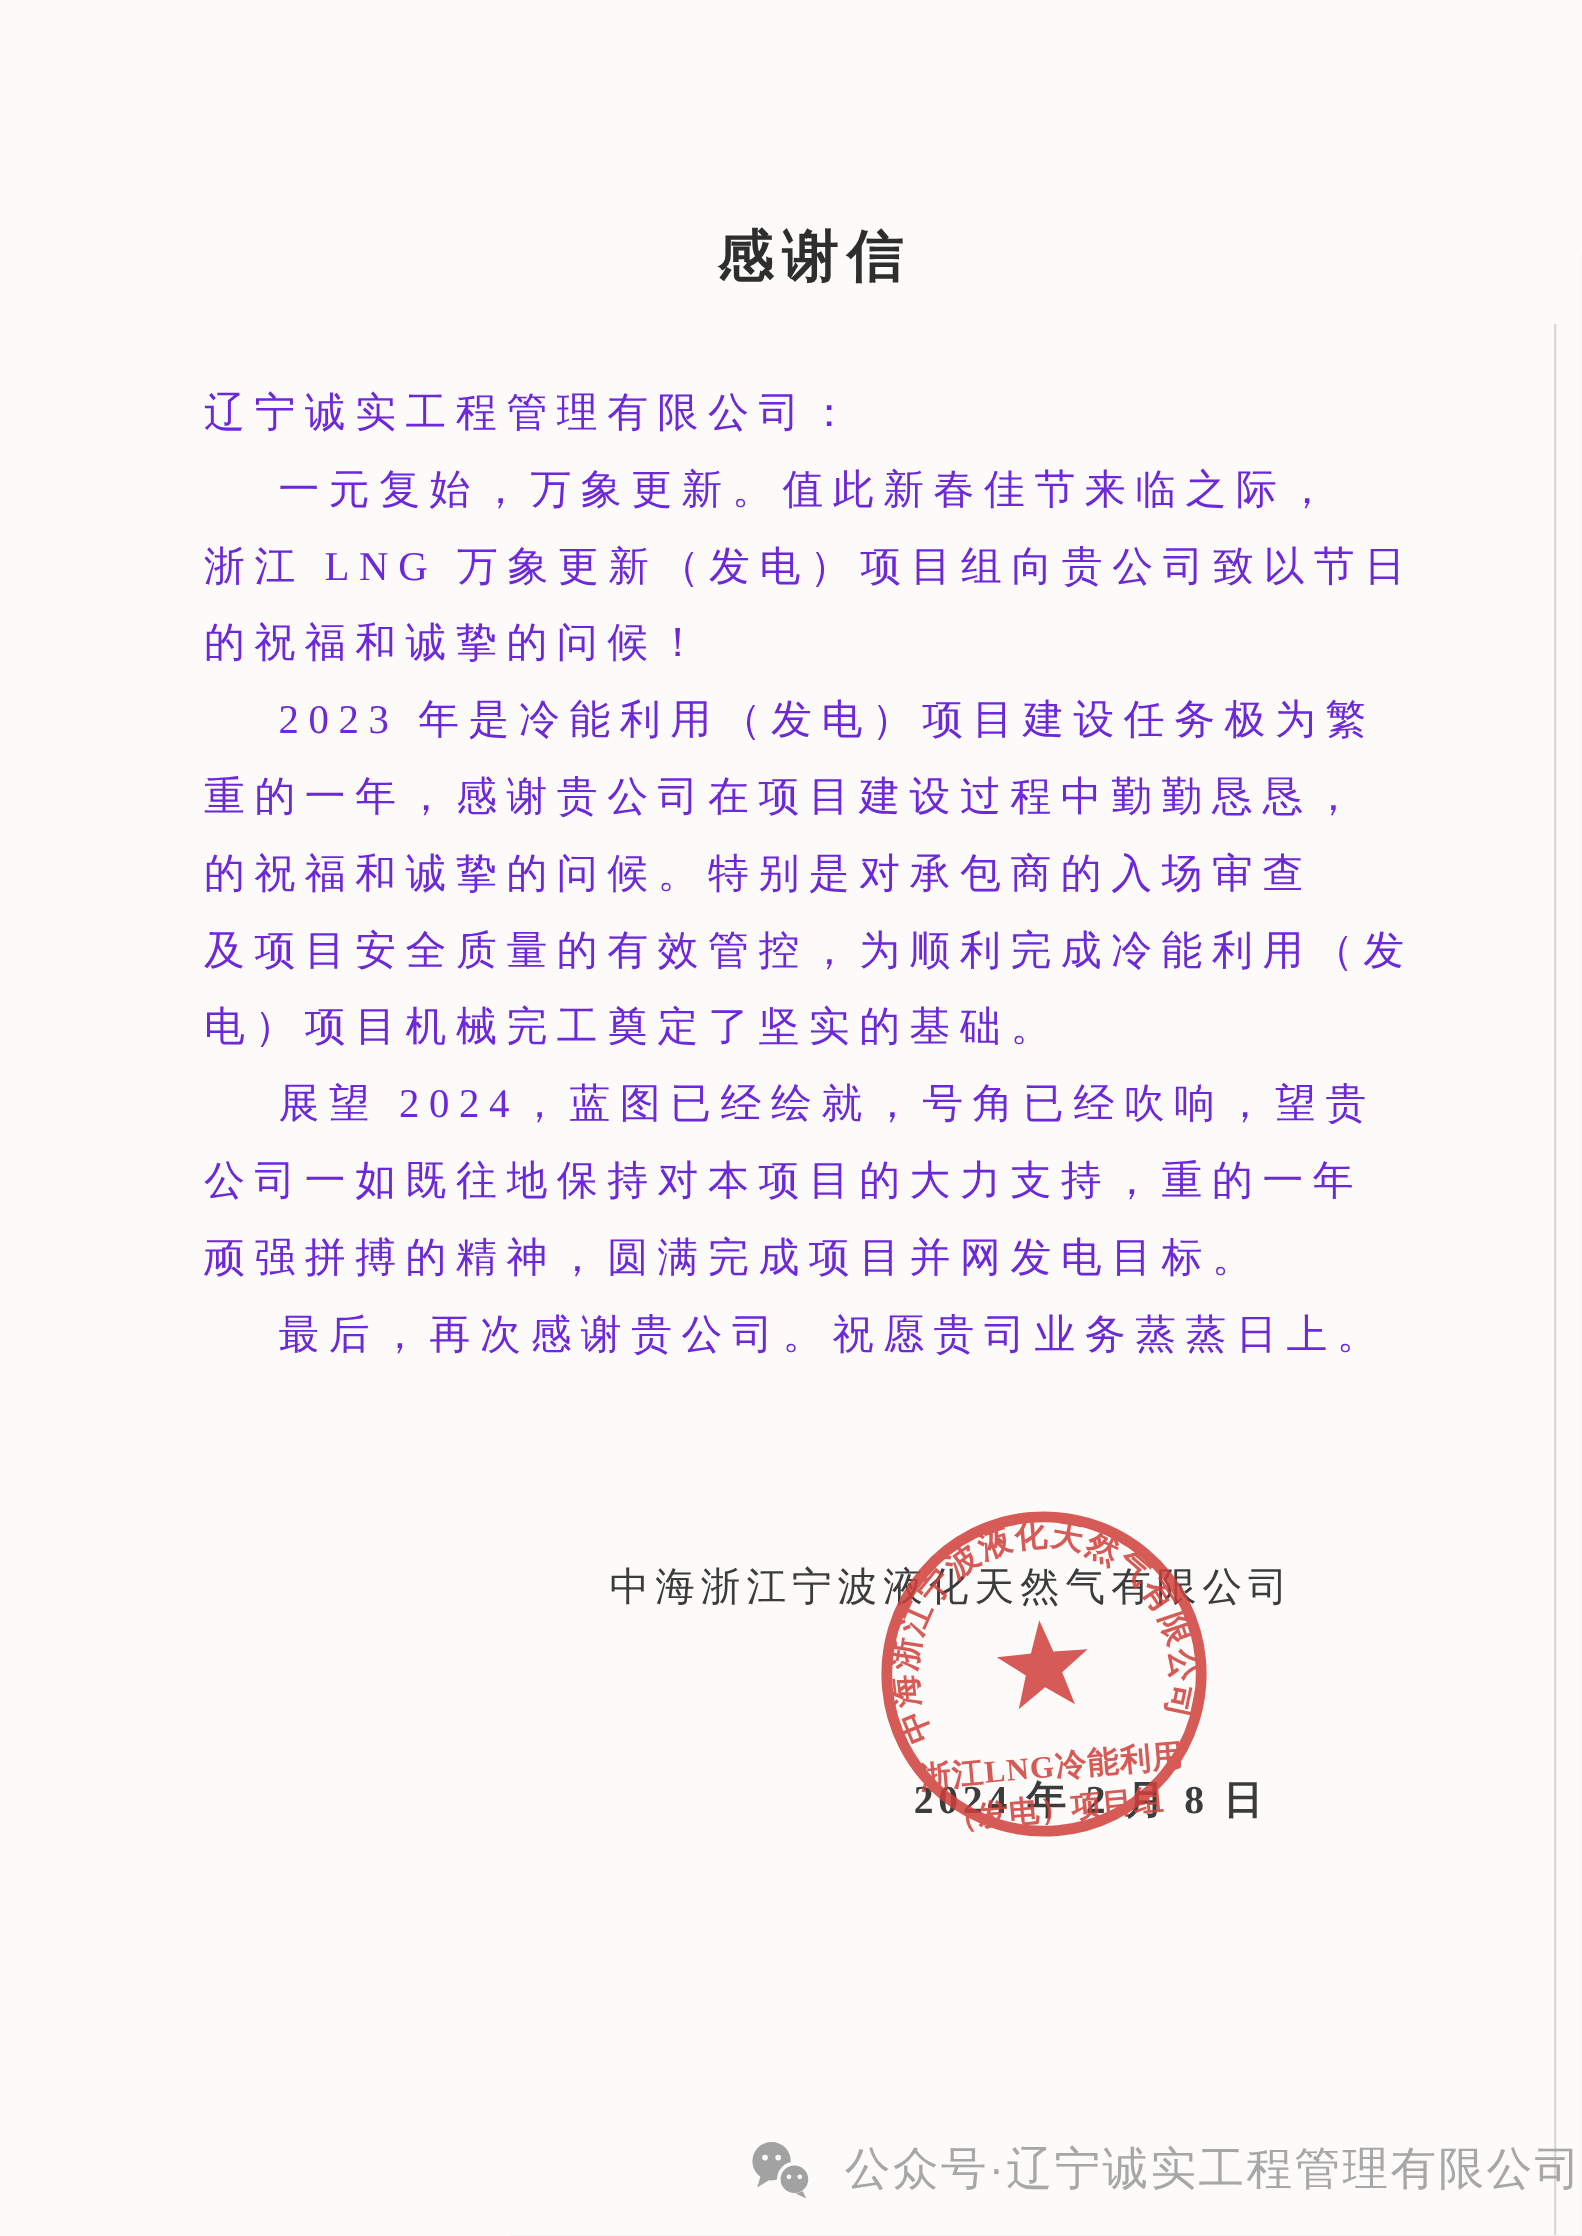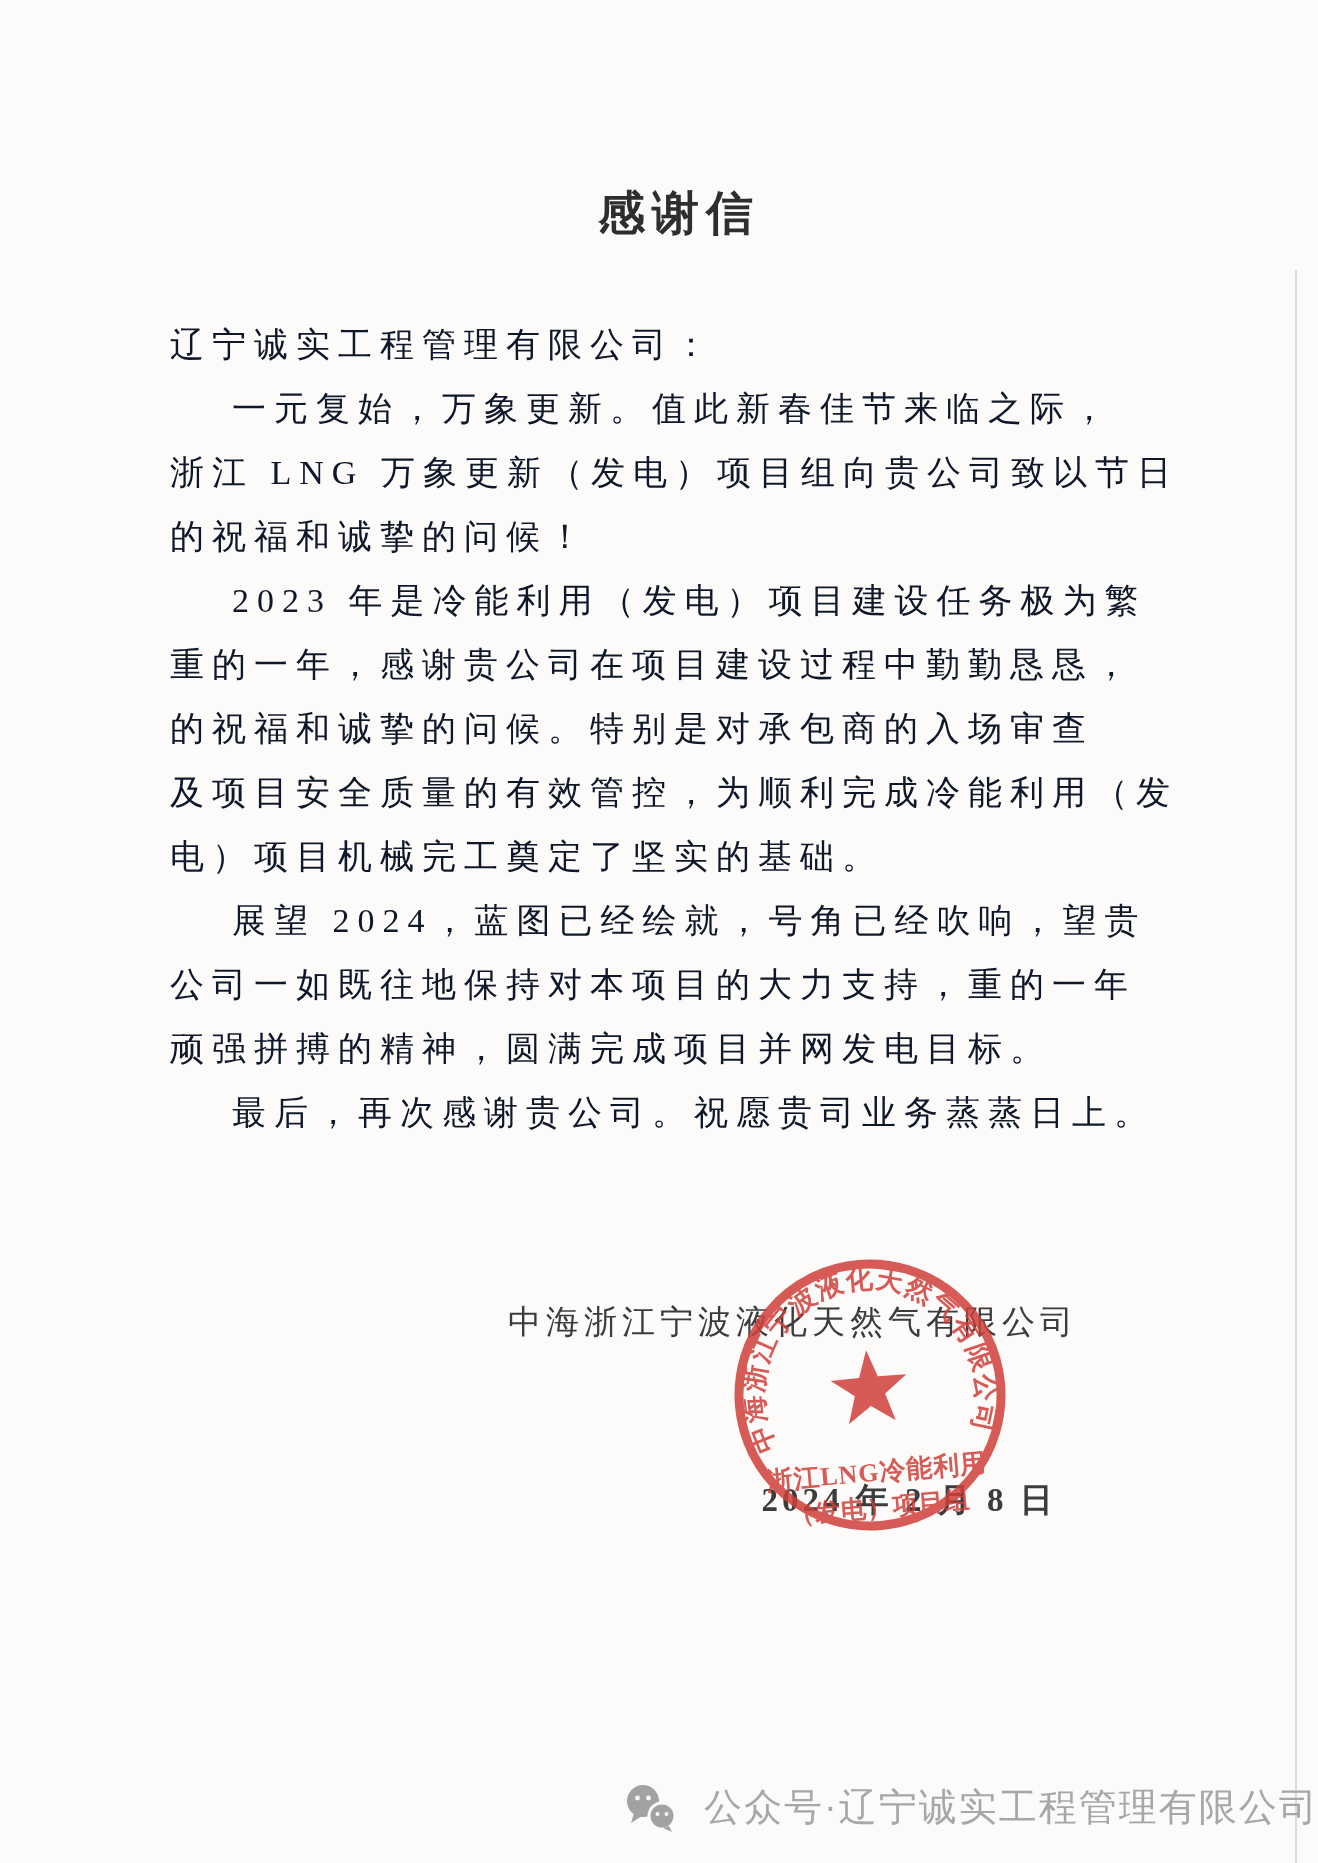--- a/index.html
+++ b/index.html
@@ -28,21 +28,21 @@
     padding-left: 20px;
   }
   .body-block {
     position: absolute;
     top: 313px;
     left: 170px;
     width: 1000px;
     font-size: 34px;
     line-height: 64px;
     letter-spacing: 8px;
-    color: #0f172a;
+    color: #6d28d9;
   }
   .line { white-space: nowrap; }
   .line.indent { padding-left: 62px; }
   .sig-line {
     position: absolute;
     transform: translateX(-50%);
     white-space: nowrap;
     font-size: 33px;
     letter-spacing: 5px;
     color: #3c3c3c;

